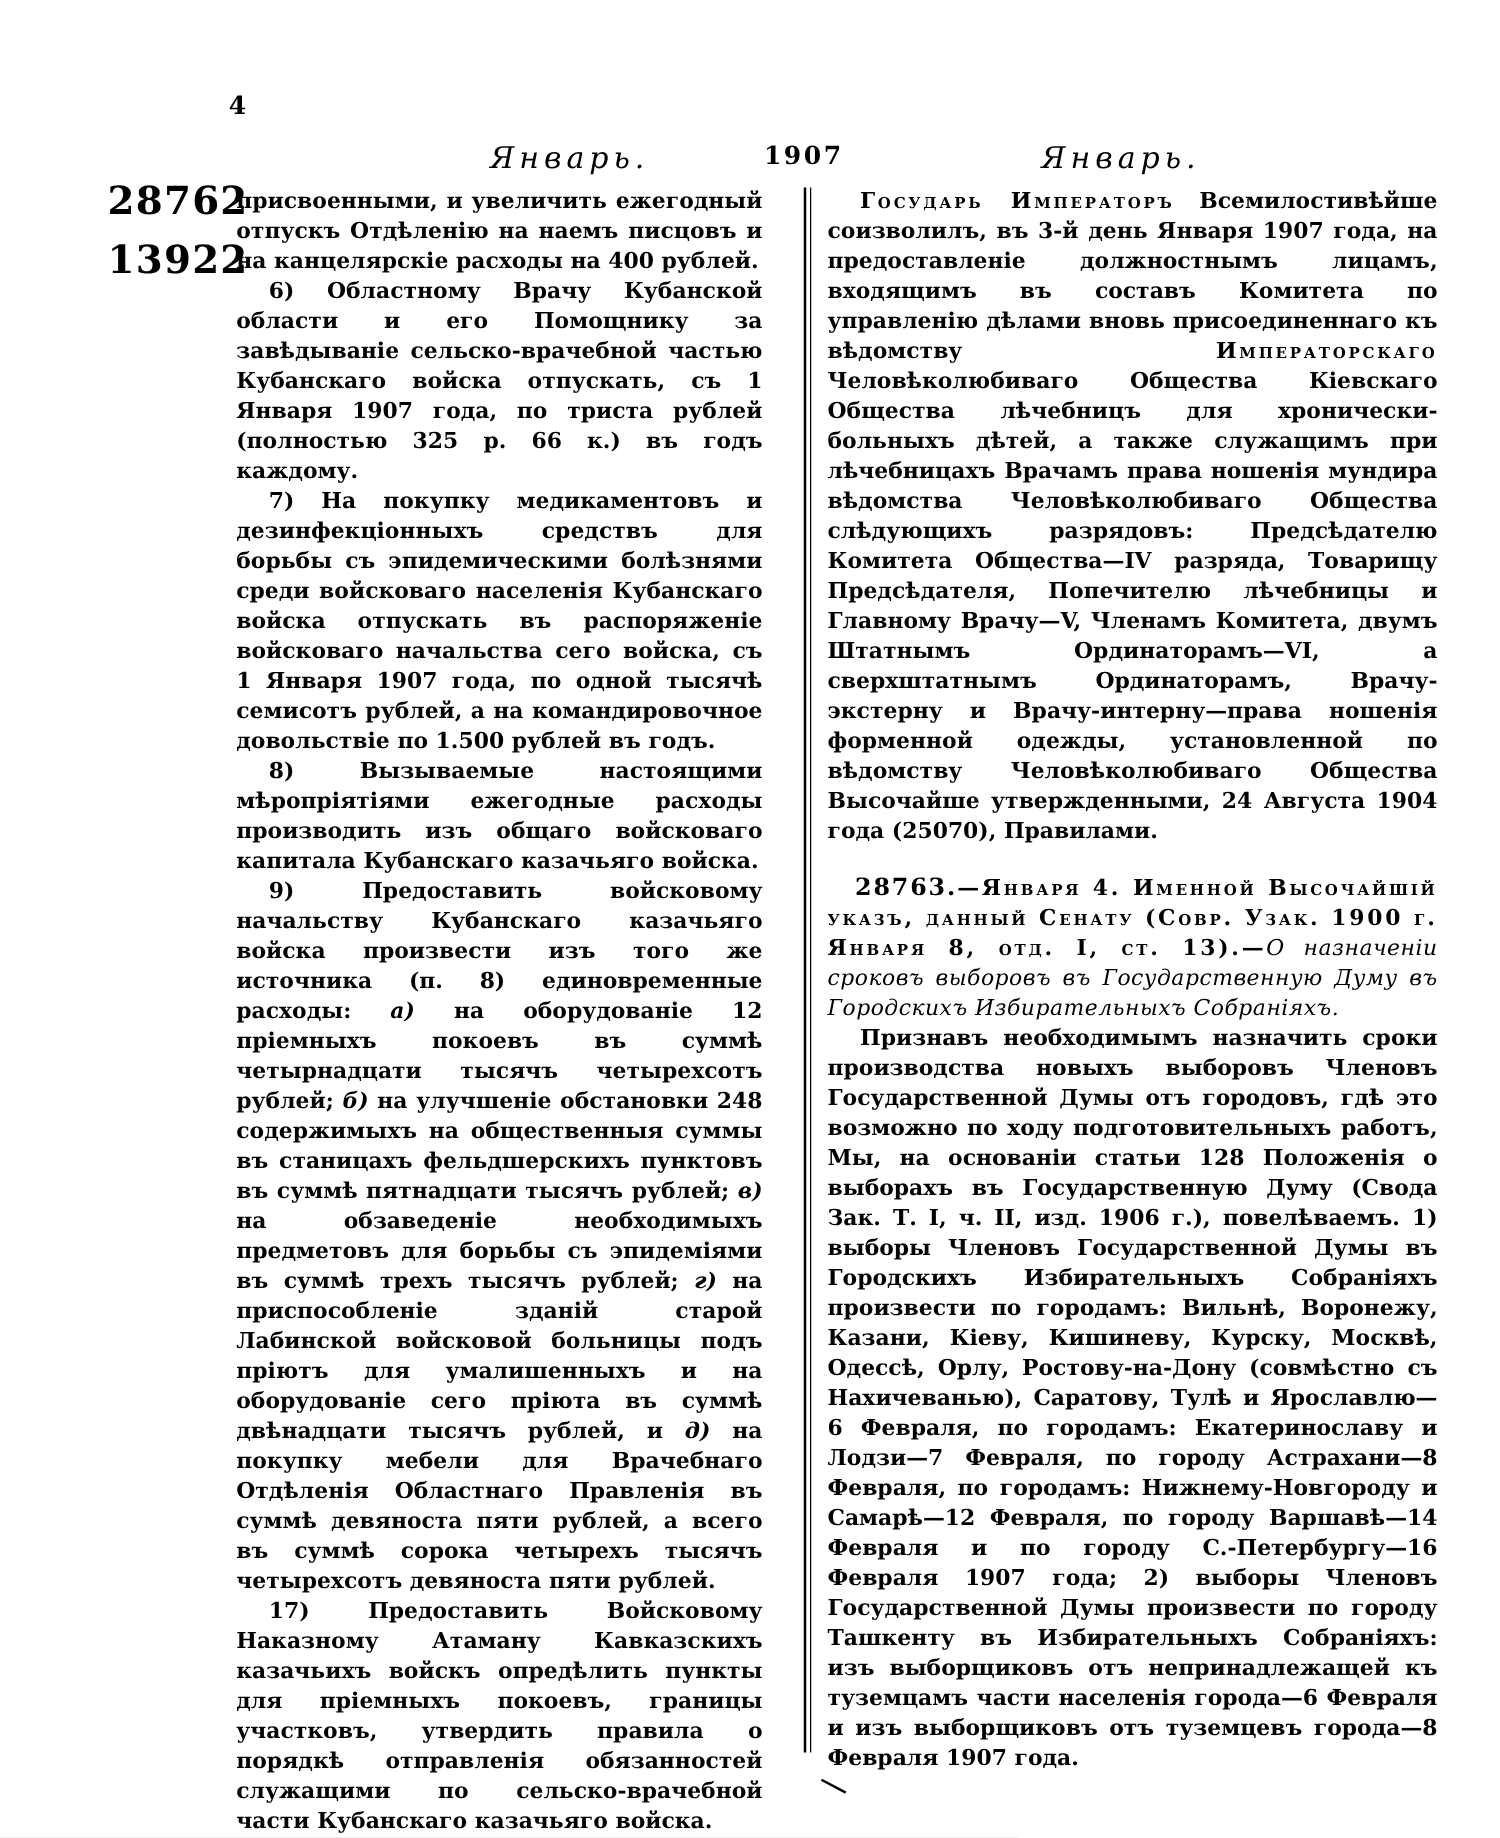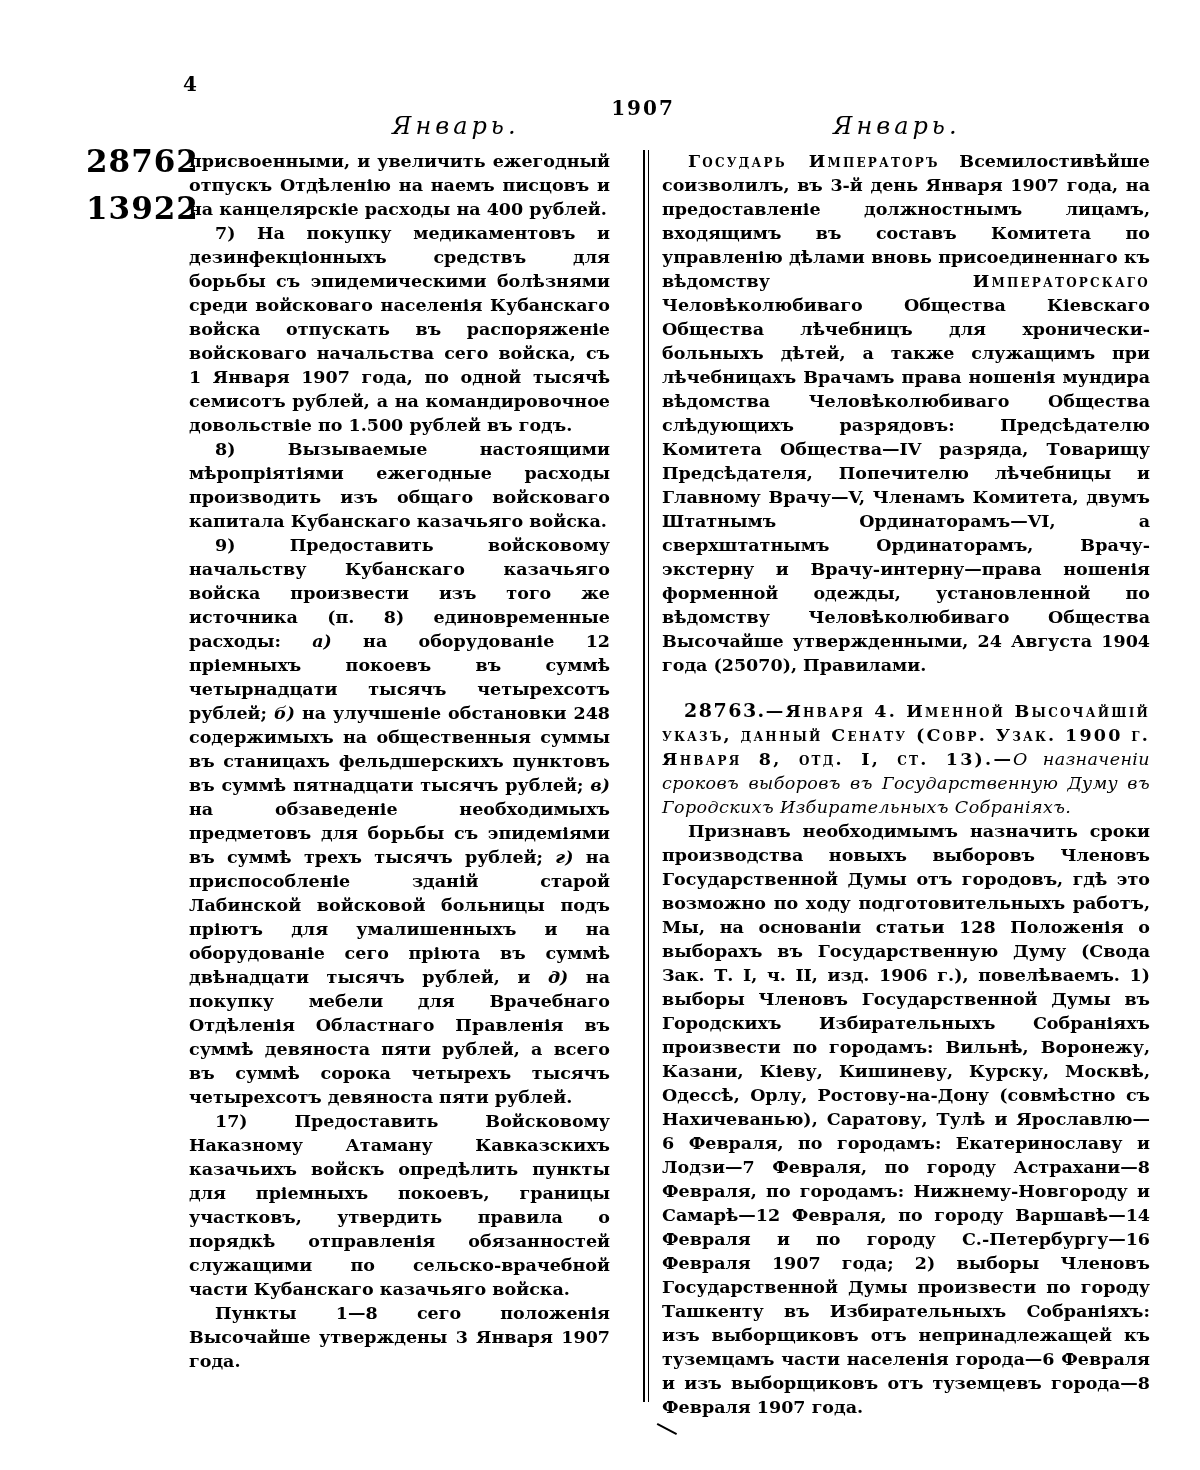--- a/index.html
+++ b/index.html
@@ -36,21 +36,21 @@
     font-size: 24px;
     font-weight: normal;
     font-style: italic;
     letter-spacing: 4px;
     white-space: nowrap;
   }
   .month-left { left: 392px; }
   .month-right { left: 833px; }
   .year-center {
     position: absolute;
-    top: 96px;
+    top: 112px;
     left: 643px;
     transform: translateX(-50%);
     font-size: 20px;
     font-weight: bold;
     letter-spacing: 2px;
   }
   
   .margin-num {
     position: absolute;
     left: 86px;
@@ -120,20 +120,21 @@
   <div class="year-center">1907</div>
   <div class="month-right">Январь.</div>
 
   <div class="margin-num first">28762</div>
   <div class="margin-num second">13922</div>
 
   <div class="divider"></div>
 
   <div class="col col-left">
     <p class="noindent">присвоенными, и увеличить ежегодный отпускъ Отдѣленію на наемъ писцовъ и на канцелярскіе расходы на 400 рублей.</p>
+    <p>6) Областному Врачу Кубанской области и его Помощнику за завѣдываніе сельско-врачебной частью Кубанскаго войска отпускать, съ 1 Января 1907 года, по триста рублей (полностью 325 р. 66 к.) въ годъ каждому.</p>
     <p>7) На покупку медикаментовъ и дезинфекціонныхъ средствъ для борьбы съ эпидемическими болѣзнями среди войсковаго населенія Кубанскаго войска отпускать въ распоряженіе войсковаго начальства сего войска, съ 1 Января 1907 года, по одной тысячѣ семисотъ рублей, а на командировочное довольствіе по 1.500 рублей въ годъ.</p>
     <p>8) Вызываемые настоящими мѣропріятіями ежегодные расходы производить изъ общаго войсковаго капитала Кубанскаго казачьяго войска.</p>
     <p><span>9) Предоставить войсковому начальству Кубанскаго казачьяго войска произвести изъ того же источника (п. 8) единовременные расходы: </span><span class="marker">а)</span><span> на оборудованіе 12 пріемныхъ покоевъ въ суммѣ четырнадцати тысячъ четырехсотъ рублей; </span><span class="marker">б)</span><span> на улучшеніе обстановки 248 содержимыхъ на общественныя суммы въ станицахъ фельдшерскихъ пунктовъ въ суммѣ пятнадцати тысячъ рублей; </span><span class="marker">в)</span><span> на обзаведеніе необходимыхъ предметовъ для борьбы съ эпидеміями въ суммѣ трехъ тысячъ рублей; </span><span class="marker">г)</span><span> на приспособленіе зданій старой Лабинской войсковой больницы подъ пріютъ для умалишенныхъ и на оборудованіе сего пріюта въ суммѣ двѣнадцати тысячъ рублей, и </span><span class="marker">д)</span><span> на покупку мебели для Врачебнаго Отдѣленія Областнаго Правленія въ суммѣ девяноста пяти рублей, а всего въ суммѣ сорока четырехъ тысячъ четырехсотъ девяноста пяти рублей.</span></p>
     <p>17) Предоставить Войсковому Наказному Атаману Кавказскихъ казачьихъ войскъ опредѣлить пункты для пріемныхъ покоевъ, границы участковъ, утвердить правила о порядкѣ отправленія обязанностей служащими по сельско-врачебной части Кубанскаго казачьяго войска.</p>
     <p>Пункты 1—8 сего положенія Высочайше утверждены 3 Января 1907 года.</p>
 
   </div>
 
   <div class="col col-right">
     <p><span class="sc">Государь Императоръ</span><span> Всемилостивѣйше соизволилъ, въ 3-й день Января 1907 года, на предоставленіе должностнымъ лицамъ, входящимъ въ составъ Комитета по управленію дѣлами вновь присоединеннаго къ вѣдомству </span><span class="sc">Императорскаго</span><span> Человѣколюбиваго Общества Кіевскаго Общества лѣчебницъ для хронически-больныхъ дѣтей, а также служащимъ при лѣчебницахъ Врачамъ права ношенія мундира вѣдомства Человѣколюбиваго Общества слѣдующихъ разрядовъ: Предсѣдателю Комитета Общества—IV разряда, Товарищу Предсѣдателя, Попечителю лѣчебницы и Главному Врачу—V, Членамъ Комитета, двумъ Штатнымъ Ординаторамъ—VI, а сверхштатнымъ Ординаторамъ, Врачу-экстерну и Врачу-интерну—права ношенія форменной одежды, установленной по вѣдомству Человѣколюбиваго Общества Высочайше утвержденными, 24 Августа 1904 года (25070), Правилами.</span></p>

